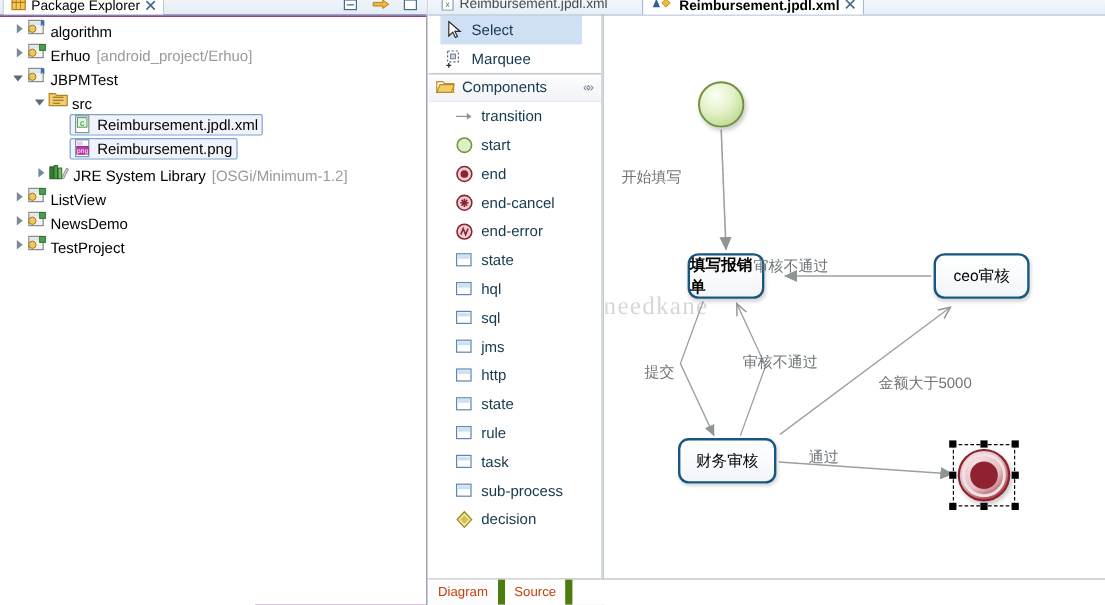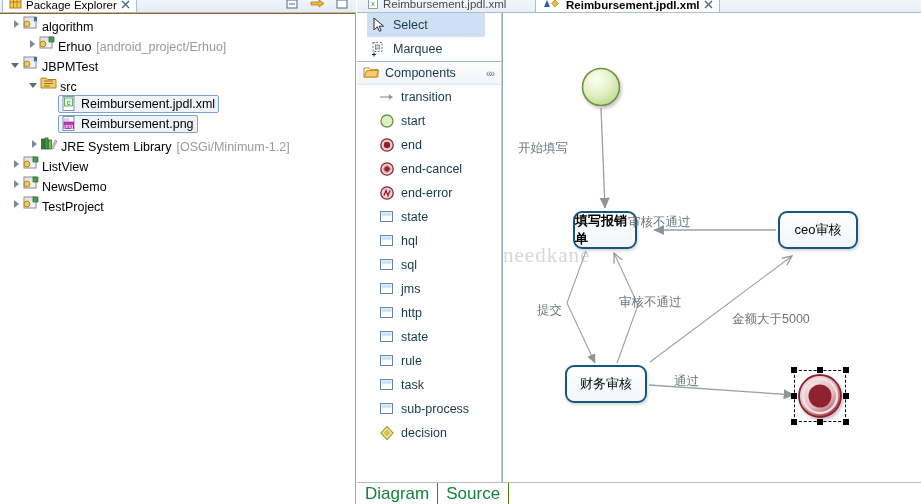--- a/index.html
+++ b/index.html
@@ -10,21 +10,21 @@
     background: #ffffff;
     font-family: "Liberation Sans", "DejaVu Sans", sans-serif;
     font-size: 12px;
     color: #000;
   }
   #app { position: relative; width: 921px; height: 504px; overflow: hidden; }
 
   
   #explorer {
     position: absolute; left: 0; top: 0; width: 356px; height: 504px;
-    background: #a16207;
+    background: #701a75;
     border-right: 1px solid #9aa7b5;
   }
   #explorer-tabbar {
     position: absolute; left: 0; top: -4px; width: 356px; height: 17px;
     background: linear-gradient(to bottom, #f4f8fc 0%, #e3ecf5 100%);
     border-bottom: 1px solid #a9bdd4;
     overflow: hidden;
   }
   #explorer-tab {
     position: absolute; left: 2px; top: 0px; height: 17px;
@@ -153,22 +153,22 @@
   }
   #bottom-tabs {
     position: absolute; left: 357px; bottom: 0; width: 564px; height: 22px;
     background: #ffffff;
     border-top: 1px solid #b4bcc4;
     display: flex; align-items: stretch;
     z-index: 6;
   }
   .btab {
     display: flex; align-items: center; padding: 0 8px;
-    font-size: 17px; color: #15803d;
-    border-right: 1px solid #4d7c0f;
+    font-size: 11px; color: #c2410c;
+    border-right: 6px solid #4d7c0f;
     background: #ffffff;
   }
   .btab.active { background: #fdfdfd; }
 
   
   #canvas {
     position: absolute; left: 504px; top: 13px; right: 0; bottom: 22px;
     background: #ffffff; overflow: hidden;
   }
   #canvas svg { position: absolute; left: 0; top: 0; }
@@ -241,21 +241,21 @@
     <div id="tree">
         <div class="trow" style="padding-left: 8px;">
           <span class="twist collapsed"></span>
           <span><span class="ticon"><svg width="17" height="17" viewBox="0 0 17 17">
                 <rect x="2" y="3" width="12" height="11" fill="#f3f3f3" stroke="#8a8a8a"></rect>
                 <path d="M3 4 h10 v3 H3 Z" fill="#dfe6ec"></path>
                 <circle cx="5" cy="10" r="3" fill="#f2c65a" stroke="#9a7a20" stroke-width="0.8"></circle>
                 <path d="M12 3 l3 0 l0 5 l-1.5 -1.5 l-1.5 1.5 Z" fill="#3b6fb5"></path>
               </svg></span><span class="tlabel">algorithm</span></span>
         </div>
-        <div class="trow" style="padding-left: 24px;">
+        <div class="trow" style="padding-left: 8px;">
           <span class="twist collapsed"></span>
           <span><span class="ticon"><svg width="17" height="17" viewBox="0 0 17 17">
                 <rect x="2" y="3" width="12" height="11" fill="#f3f3f3" stroke="#8a8a8a"></rect>
                 <path d="M3 4 h10 v3 H3 Z" fill="#dfe6ec"></path>
                 <circle cx="5" cy="10" r="3" fill="#f2c65a" stroke="#9a7a20" stroke-width="0.8"></circle>
                 <rect x="11" y="3" width="5" height="5" fill="#4b9b4b" stroke="#2d6b2d" stroke-width="0.7"></rect>
               </svg></span><span class="tlabel">Erhuo</span><span class="tsub">[android_project/Erhuo]</span></span>
         </div>
         <div class="trow" style="padding-left: 8px;">
           <span class="twist expanded"></span>

